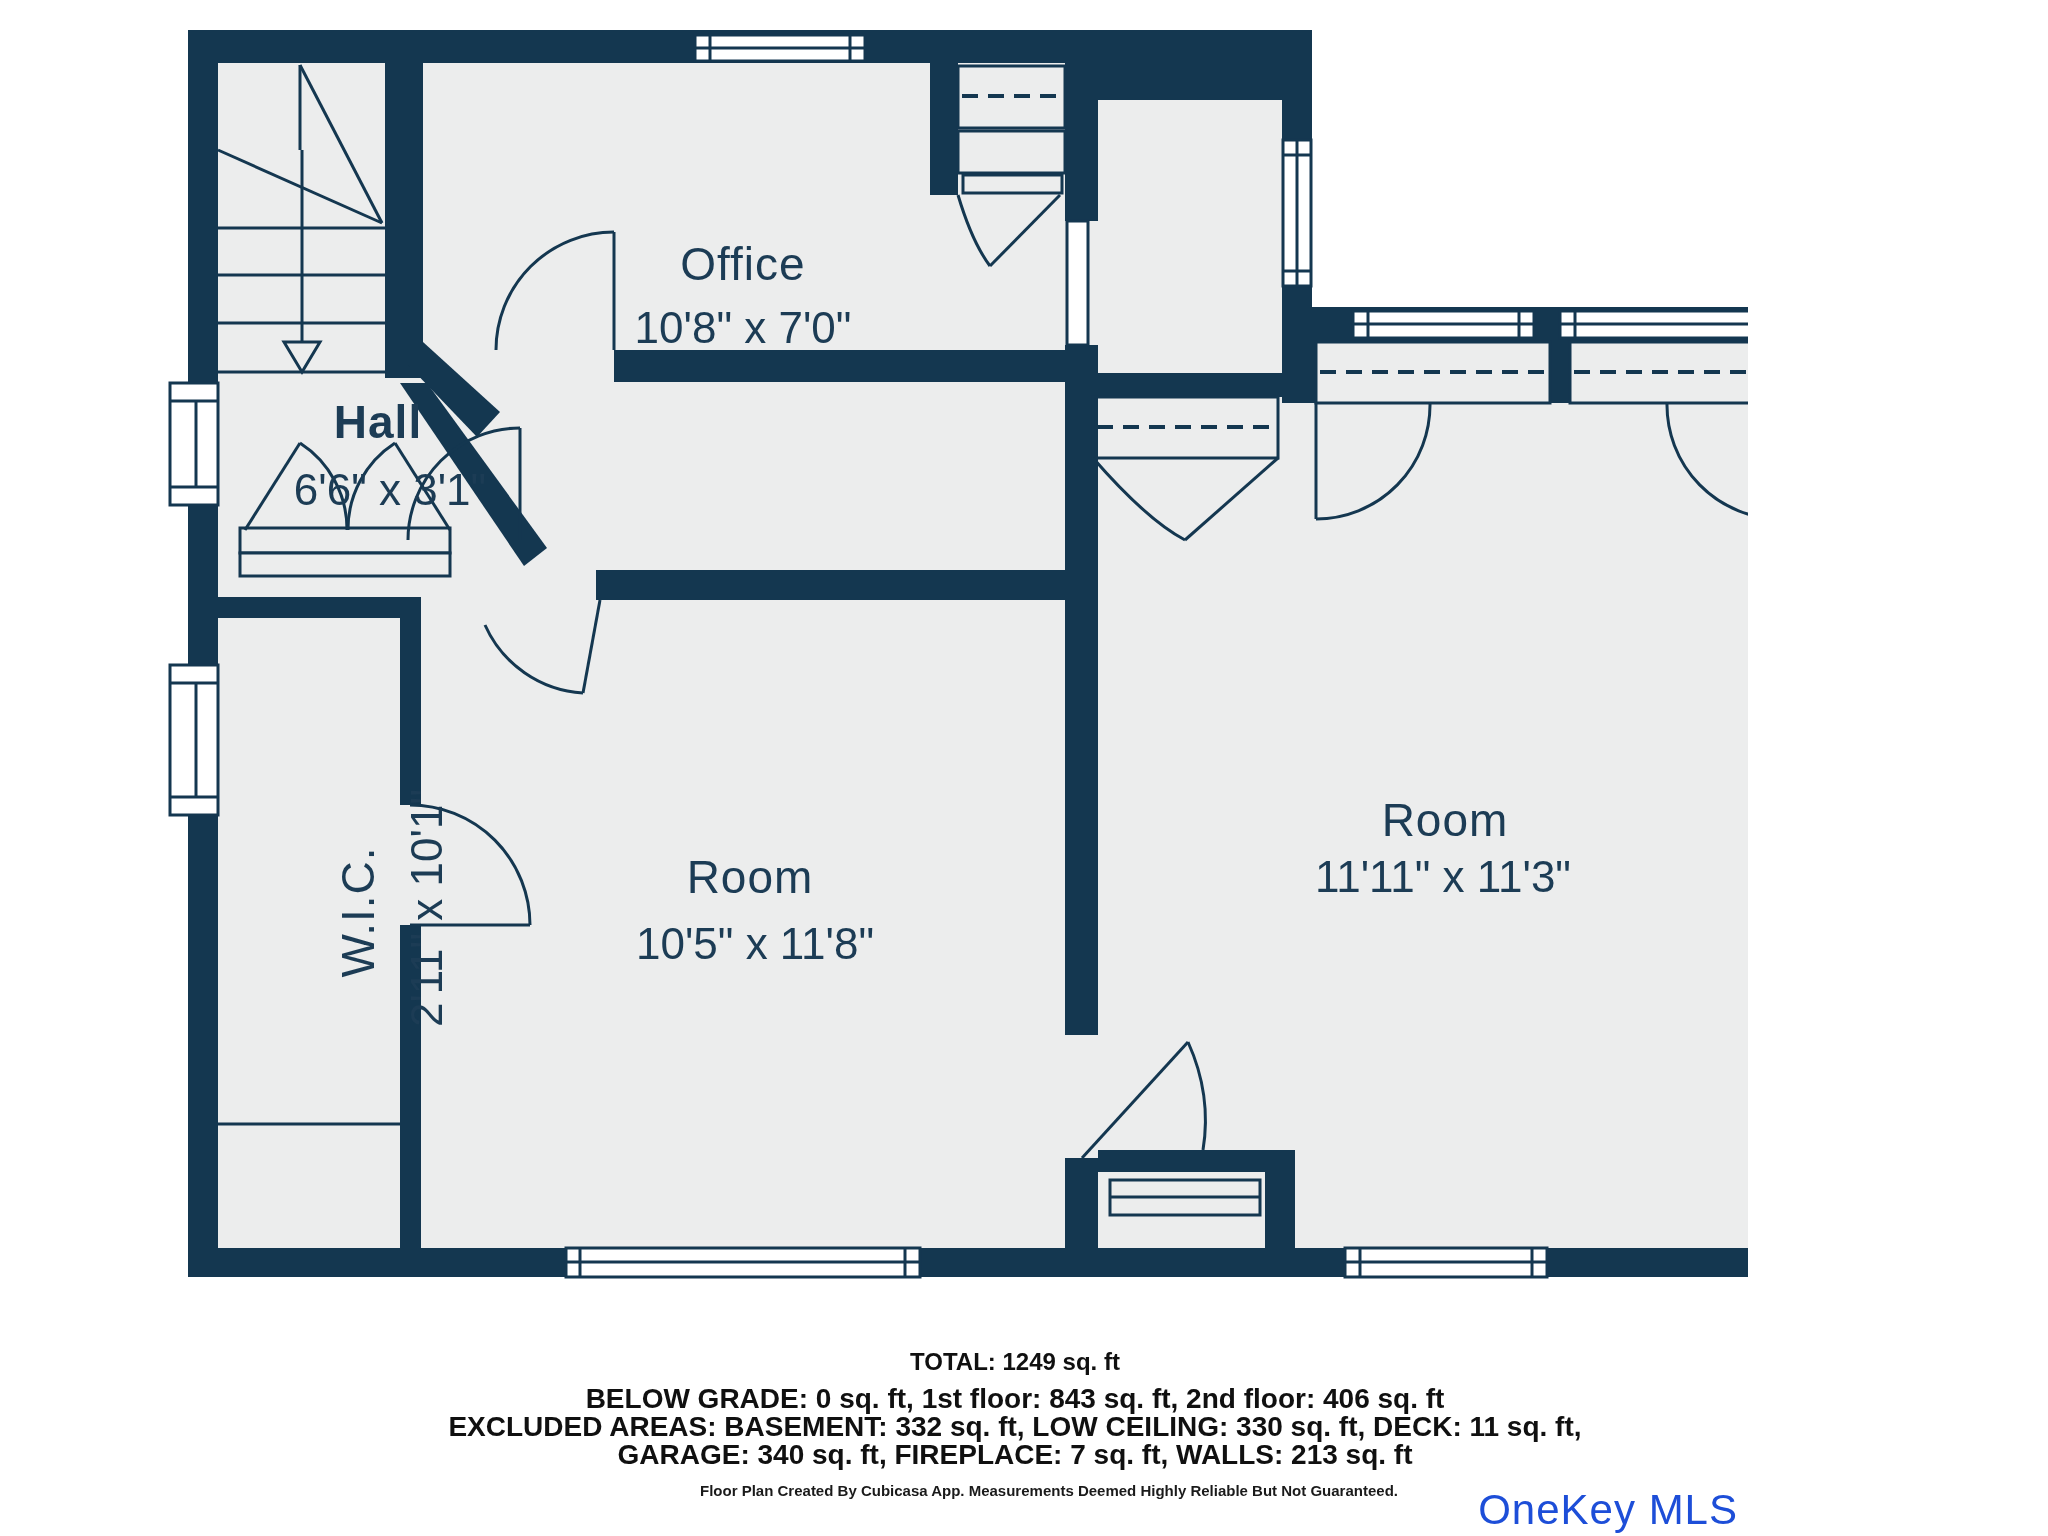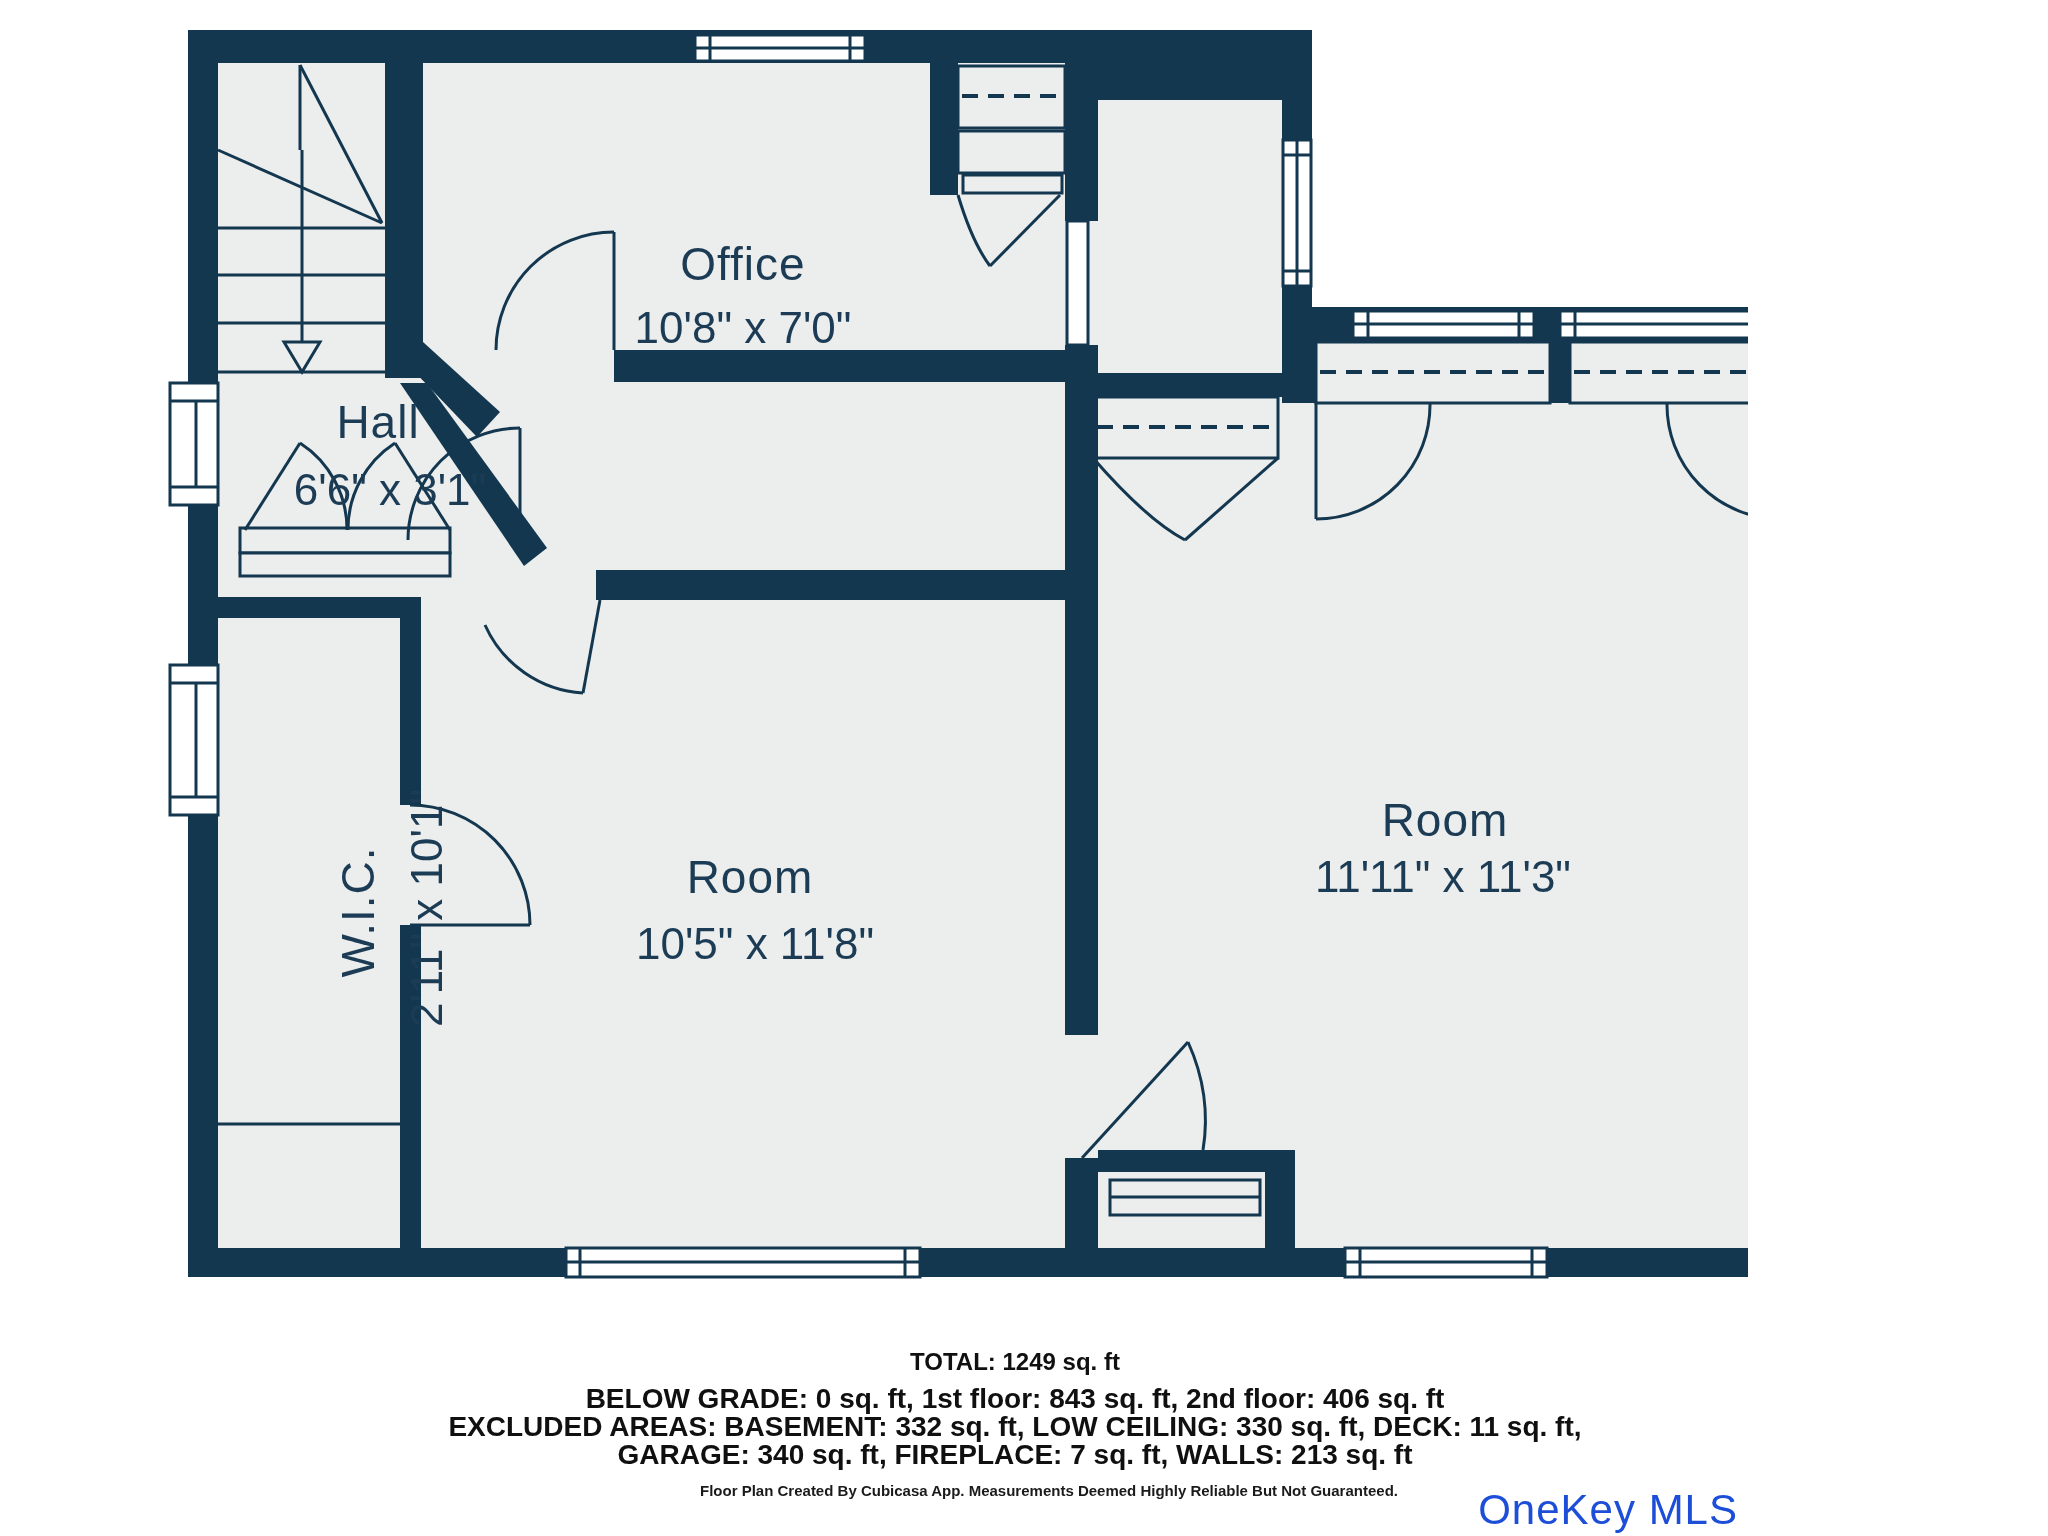--- a/index.html
+++ b/index.html
@@ -174,21 +174,21 @@
       <path d="M1667,403 A114,114 0 0 0 1781,519"></path>
 
       <line x1="1082" y1="1158" x2="1188" y2="1042"></line>
       <path d="M1188,1042 Q1212,1095 1203,1150"></path>
     </g>
   </svg>
 
   <div class="room-label" style="left:743px;top:264px;">Office</div>
   <div class="room-dims" style="left:743px;top:328px;">10'8" x 7'0"</div>
 
-  <div class="room-label" style="left:378px;top:422px;">Hall</div>
+  <div class="room-label" style="left:378px;top:422px;font-weight:bold;">Hall</div>
   <div class="room-dims" style="left:390px;top:490px;">6'6" x 3'1"</div>
 
   <div class="room-label rot" style="left:358px;top:912px;">W.I.C.</div>
   <div class="room-dims rot" style="left:427px;top:908px;">2'11" x 10'1"</div>
 
   <div class="room-label" style="left:750px;top:877px;">Room</div>
   <div class="room-dims" style="left:755px;top:944px;">10'5" x 11'8"</div>
 
   <div class="room-label" style="left:1445px;top:820px;">Room</div>
   <div class="room-dims" style="left:1443px;top:877px;">11'11" x 11'3"</div>

